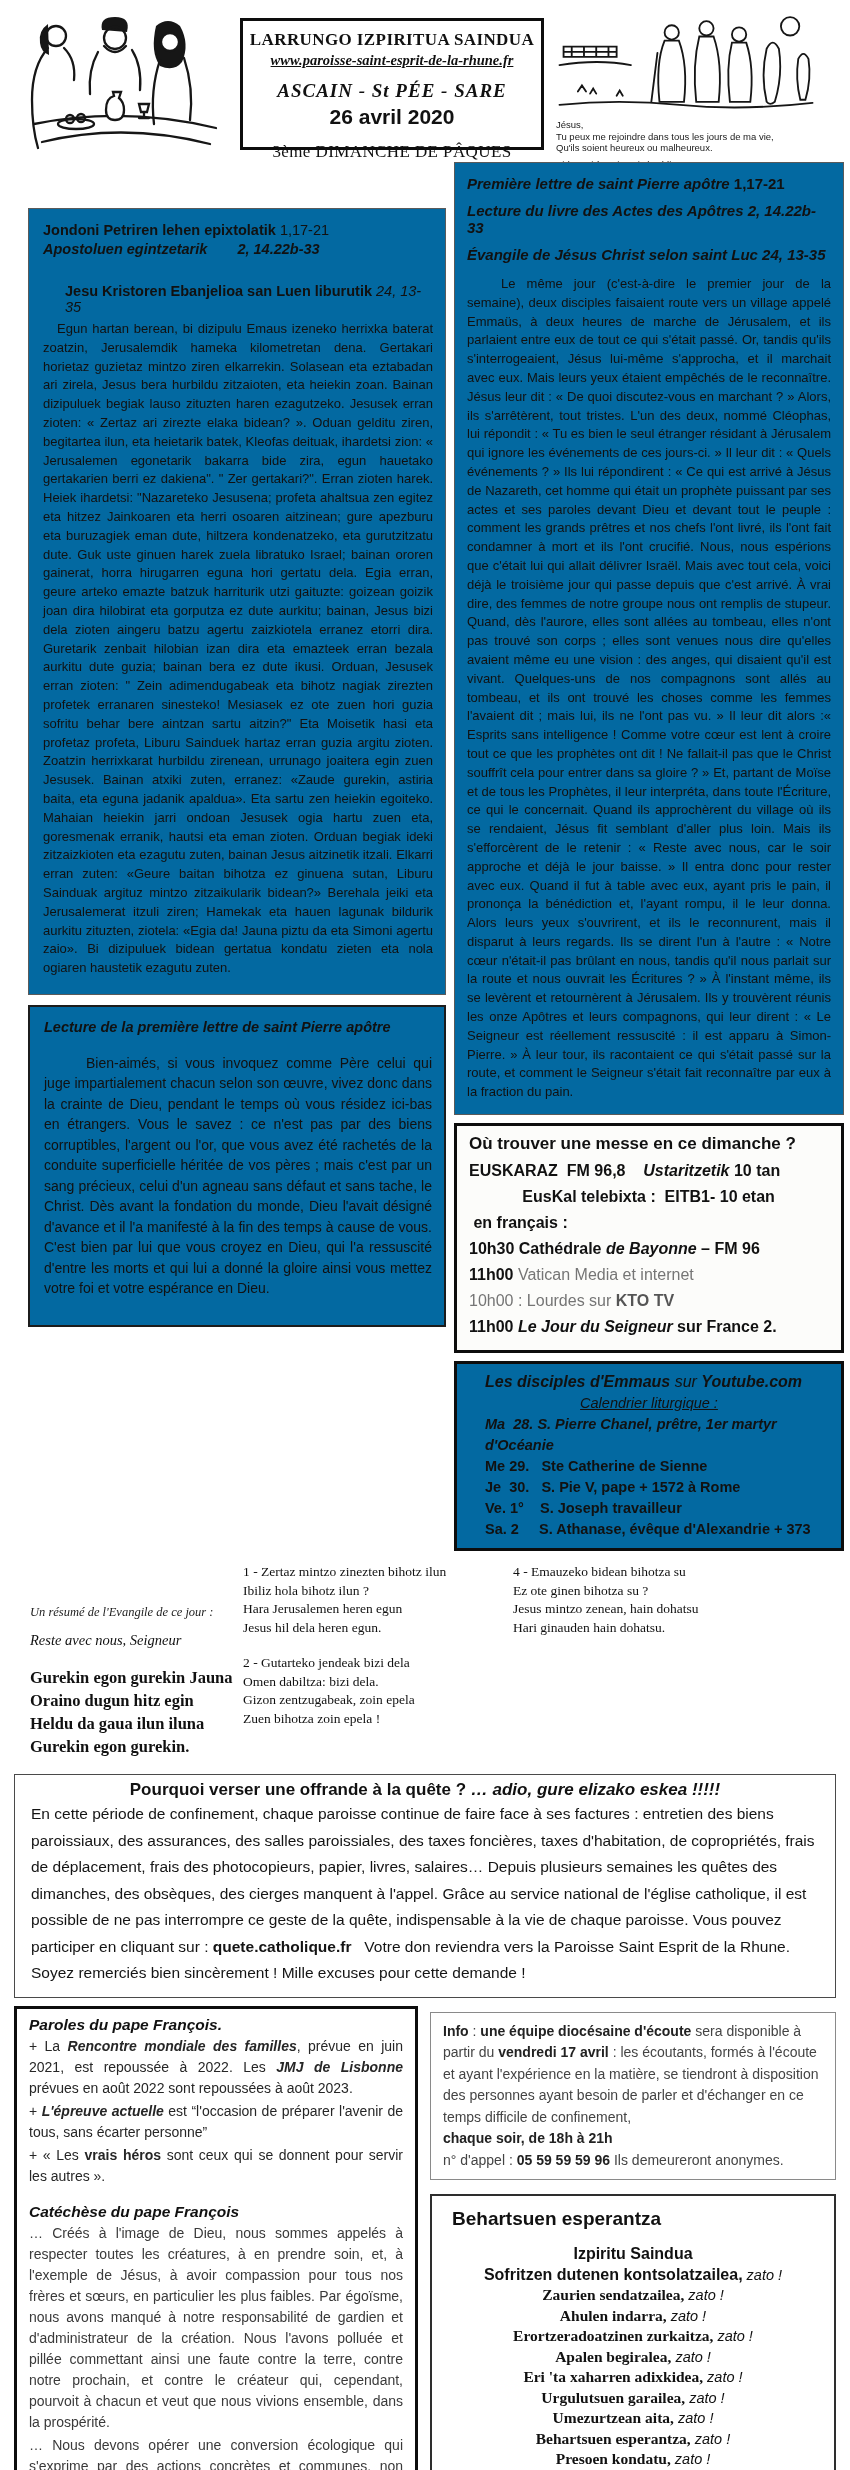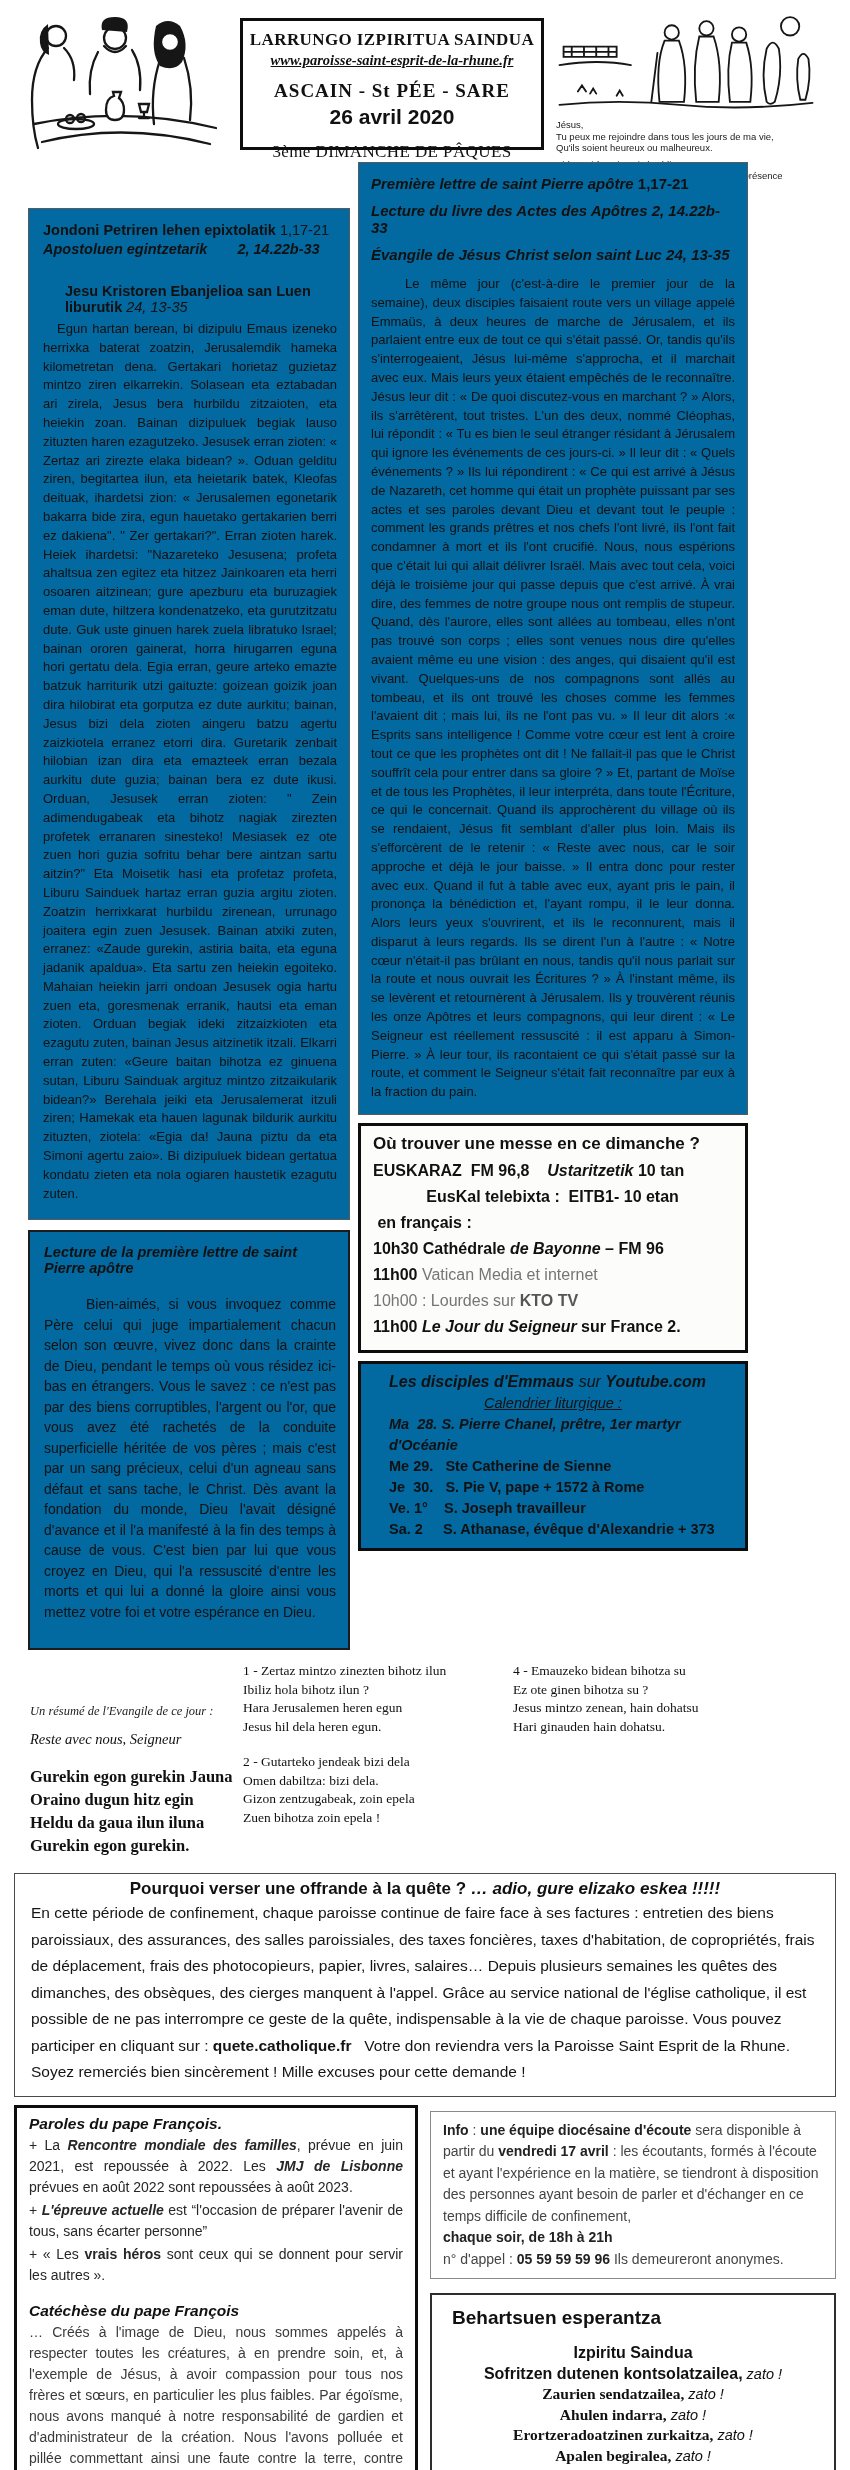--- a/index.html
+++ b/index.html
@@ -9,29 +9,29 @@
   .sb{font-weight:600}.g{color:#757575}.g2{color:#555}
   .pre{white-space:pre-wrap}
   
   .hdr{display:flex;padding:8px 12px 0 18px;gap:10px;height:158px;box-sizing:border-box;}
   .hdr-img{flex:0 0 auto;}
   .hdr-box{flex:0 0 auto;width:304px;height:132px;border:3px solid #0d0d0d;margin-top:10px;
            text-align:center;padding-top:9px;box-sizing:border-box;}
   .org{font-family:"Liberation Serif",serif;font-weight:700;font-size:17px;letter-spacing:.4px;}
   .url{display:inline-block;font-family:"Liberation Serif",serif;font-style:italic;font-weight:700;
        font-size:14.5px;text-decoration:underline;color:#101010;margin-top:2px;cursor:pointer;}
-  .towns{font-family:"Liberation Serif",serif;font-weight:700;font-size:19px;letter-spacing:1px;margin-top:11px;}
+  .towns{font-family:"Liberation Serif",serif;font-weight:700;font-size:19px;letter-spacing:1px;margin-top:11px;font-style:italic;}
   .date{font-size:21px;font-weight:800;margin-top:3px;}
   .sunday{font-family:"Liberation Serif",serif;font-size:17px;margin-top:13px;letter-spacing:.4px;}
   .hdr-right{flex:1;display:flex;flex-direction:column;padding-top:4px;}
   .prayer{font-size:9.5px;line-height:11.5px;color:#1a1a1a;padding-left:2px;margin-top:3px;}
   .prayer .grp{margin-bottom:5px;}
   
   .cols{display:flex;padding:0 24px 0 28px;gap:8px;margin-top:4px;align-items:flex-start;}
-  .col-left{width:322px;flex:0 0 auto;}
+  .col-left{width:418px;flex:0 0 auto;}
   .col-right{width:390px;flex:0 0 auto;}
   .box{box-sizing:border-box;background:#0369a1;}
   .basque-box{border:1.5px solid #5a5a5a;margin-top:46px;padding:13px 12px 16px 14px;}
   .ref-line{font-size:14.5px;margin-bottom:3px;}
   .ref2-gap{display:inline-block;width:26px;}
   .gospel-title{margin-top:26px;margin-bottom:5px;font-size:14.5px;padding-left:22px;}
   .body-just{font-size:13px;line-height:18.8px;text-align:justify;margin:4px 0 0 0;text-indent:14px;}
   .letter-box{border:2px solid #1c1c1c;margin-top:10px;padding:12px 12px 26px 14px;}
   .letter-title{font-size:14.5px;}
   .letter-body{font-size:14px;line-height:20.5px;text-align:justify;margin:18px 0 0 0;text-indent:42px;}

